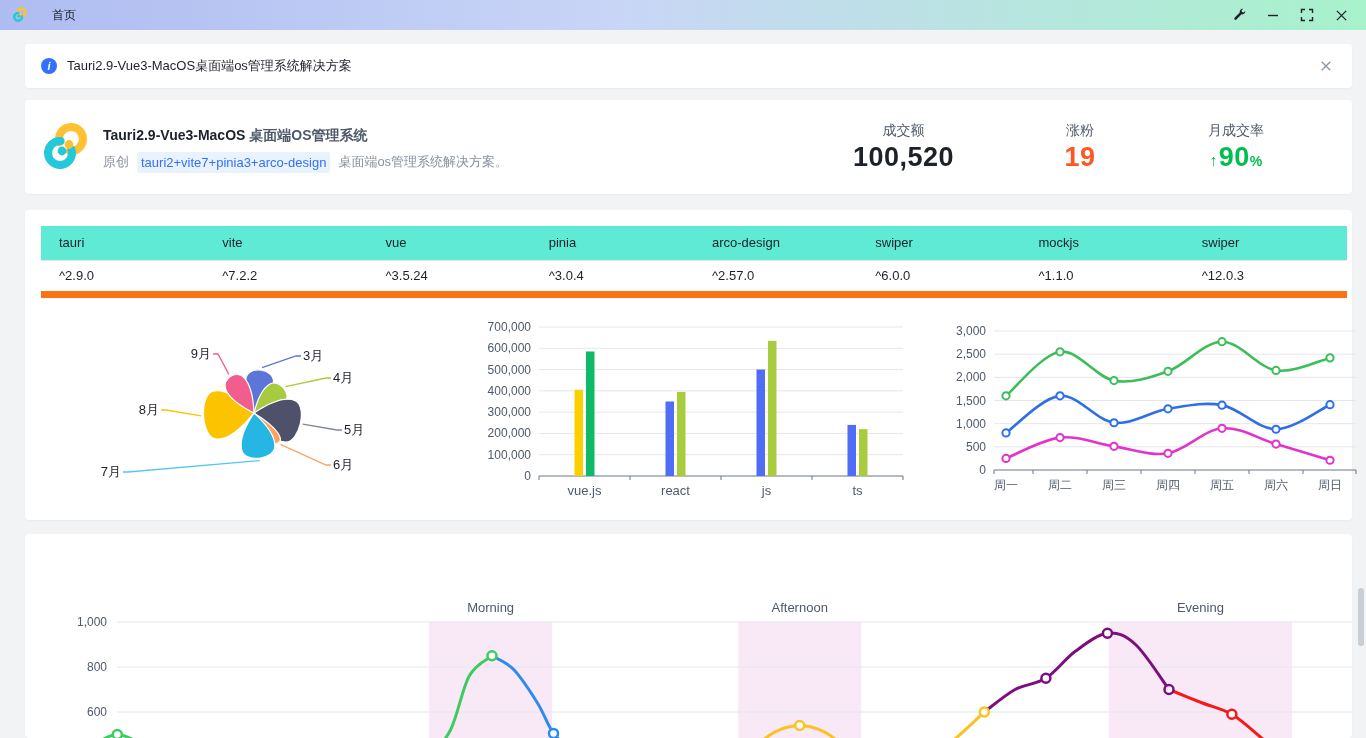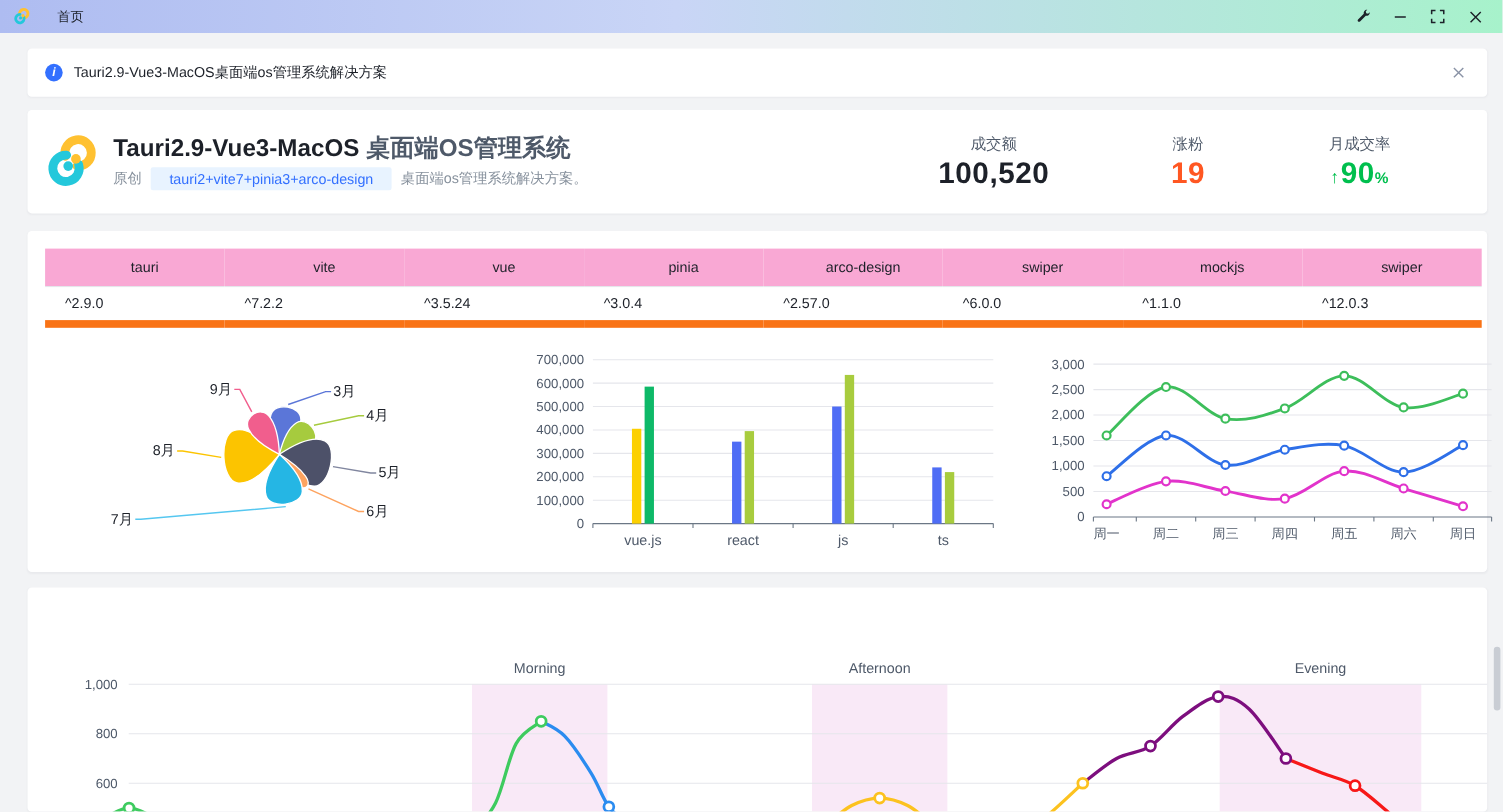--- a/index.html
+++ b/index.html
@@ -9,34 +9,34 @@
 .tb-title{font-size:12px;margin-left:24px;color:#1d2129}
 .tb-spacer{flex:1}
 .tb-btn{width:34px;height:26px;display:flex;align-items:center;justify-content:center;cursor:pointer}
 .card{position:absolute;left:25px;right:14px;background:#fff;border-radius:4px;box-shadow:0 1px 2px rgba(29,33,41,.04)}
 .alert{top:44px;height:44px;display:flex;align-items:center;padding:0 16px;font-size:13px}
 .info-icon{width:16px;height:16px;border-radius:50%;background:#3370ff;color:#fff;font-size:11px;font-weight:bold;display:flex;align-items:center;justify-content:center;margin-right:10px;flex:0 0 16px;font-style:italic}
 .info-icon::after{content:"i"}
 .alert-close{margin-left:auto;display:flex;align-items:center;justify-content:center;width:20px;height:20px;cursor:pointer}
 .hero{top:100px;height:94px;display:flex;align-items:center;padding:0 16px}
 .hero-text{margin-left:12px}
-.hero-title{font-size:22px;line-height:26px}
+.hero-title{font-size:14px;line-height:26px}
 .hero-title .strong{font-weight:bold;color:#1d2129}
 .hero-title .rest{font-weight:bold;color:#4e5969}
 .hero-meta{display:flex;align-items:center;margin-top:4px;font-size:13px;color:#86909c}
-.tag{background:#e8f3ff;color:#3370ff;padding:3px 17px;border-radius:2px;margin:0 8px;cursor:pointer;font-size:13px}
+.tag{background:#e8f3ff;color:#3370ff;padding:3px 4px;border-radius:2px;margin:0 8px;cursor:pointer;font-size:13px}
 .hero-stats{margin-left:auto;display:flex;gap:96px;padding-right:70px}
 .stat{text-align:center;min-width:60px}
 .stat-label{font-size:14px;color:#4e5969;margin-bottom:2px}
 .stat-value{font-size:27px;font-weight:600;letter-spacing:.5px}
 .stat-value .arrow{font-size:16px;font-weight:bold;margin-right:1px}
 .stat-value .suffix{font-size:14px;font-weight:600}
 .panel{top:210px;height:310px}
 .tbl{position:absolute;left:16px;right:16px;top:16px;border-collapse:collapse;width:1306px;table-layout:fixed;font-size:13px}
-.tbl th{background:#f9a8d4;font-weight:500;text-align:center;height:34px;padding:0 0 0 18px;color:#1d2129;border-bottom:1px solid #e5e6eb}
+.tbl th{background:#5eead4;font-weight:500;text-align:left;height:34px;padding:0 0 0 18px;color:#1d2129;border-bottom:1px solid #e5e6eb}
 .tbl td{height:34px;padding:0 0 0 18px;border-bottom:7px solid #f97316;color:#1d2129}
 .chart{position:absolute;top:100px}
 #pie-chart{left:16px}
 #bar-chart{left:426px}
 #week-chart{left:906px}
 .dl{top:534px;height:204px;overflow:hidden}
 .dl-head{height:44px;display:flex;align-items:center;padding:0 18px;border-bottom:1px solid #f2f3f5;font-size:14px}
 .dl-title{margin-left:8px}
 .dl-export{margin-left:auto;cursor:pointer;display:flex;align-items:center}
 #dl-chart{position:absolute;left:0;top:56px}

